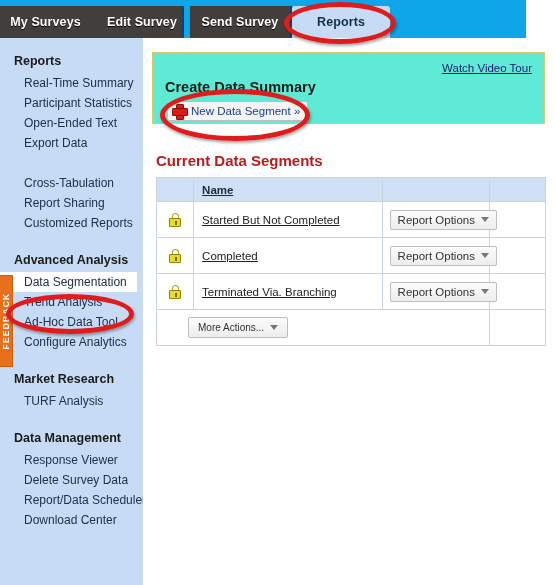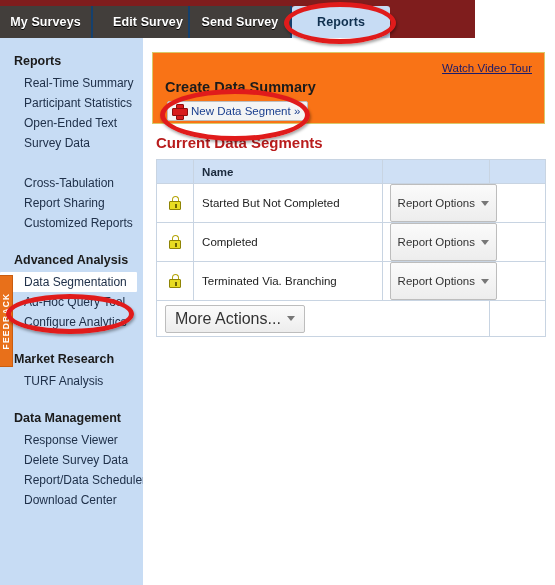--- a/index.html
+++ b/index.html
@@ -13,22 +13,22 @@
   #app {
     position: relative;
     width: 555px; height: 585px;
     background: #ffffff;
     overflow: hidden;
   }
 
   
   .topbar {
     position: absolute; left: 0; top: 0;
-    width: 475px; height: 38px;
-    background: #7f1d1d;
+    width: 526px; height: 38px;
+    background: #0ea5e9;
   }
   .tabstrip {
     position: absolute; left: 0; top: 6px;
     height: 32px; width: 555px;
   }
   .tab {
     position: absolute; top: 0;
     height: 32px;
     background: #423e3b;
     color: #ffffff;
@@ -44,21 +44,21 @@
   }
   .tab.active {
     background: #c7dcf4;
     color: #10304f;
     text-shadow: none;
     border-right: none;
     border-top-left-radius: 3px;
     border-top-right-radius: 3px;
   }
   #tab-0 { left: 0;   width: 93px; }
-  #tab-1 { left: 93px; width: 97px; padding-left: 15px; }
+  #tab-1 { left: 87px; width: 97px; padding-left: 15px; }
   #tab-2 { left: 190px; width: 102px; }
   #tab-3 { left: 292px; width: 98px; }
 
   
   .sidebar {
     position: absolute; left: 0; top: 38px;
     width: 143px; height: 547px;
     background: #c7dcf4;
     padding: 16px 0 0 0;
   }
@@ -108,23 +108,23 @@
     position: absolute; left: 143px; top: 38px;
     width: 412px; height: 547px;
     background: #ffffff;
     padding: 14px 10px 0 9px;
   }
 
   
   .promo {
     position: relative;
     width: 393px; height: 72px;
-    background: #f97316;
+    background: #5eead4;
     border: 1px solid #d9c96b;
-    margin-bottom: 10px;
+    margin-bottom: 28px;
   }
   .promo-title {
     position: absolute; left: 12px; top: 26px;
     font-size: 14.5px; font-weight: bold; color: #1b1b1b;
   }
   .watch-link {
     position: absolute; right: 12px; top: 9px;
     font-size: 11.5px; color: #1b1b6b;
     text-decoration: underline;
     cursor: pointer;
@@ -180,21 +180,21 @@
     text-align: left;
   }
   .seg-table thead th {
     background: #cfe0f5;
     height: 24px;
     font-weight: bold;
     color: #1b2a3d;
   }
   .seg-table tbody td { height: 36px; background: #ffffff; }
   .col-lock    { width: 37px;  text-align: center !important; padding: 0 !important; }
-  .col-name    { width: 188px; }
+  .col-name    { width: 188px; text-decoration: underline; }
   .col-actions { width: 107px; padding: 0 7px !important; }
   .col-blank   { width: 56px; }
 
   .lock-icon {
     display: inline-block;
     position: relative;
     width: 12px; height: 14px;
     vertical-align: middle;
   }
   .lock-icon .shackle {
@@ -217,21 +217,21 @@
     left: 4.5px; top: 2px;
     width: 2px; height: 4px;
     background: #6e6504;
   }
 
   .opt-btn {
     display: inline-flex; align-items: center;
     background: linear-gradient(#fbfbfb, #ededed);
     border: 1px solid #bdbdbd;
     border-radius: 2px;
-    padding: 12px 7px;
+    padding: 3px 7px;
     font-size: 11.5px;
     color: #333;
     cursor: pointer;
     white-space: nowrap;
   }
   .caret {
     display: inline-block;
     margin-left: 6px;
     width: 0; height: 0;
     border-left: 4.5px solid transparent;
@@ -239,24 +239,24 @@
     border-top: 5px solid #777;
   }
 
   .more-row td { height: 38px; background: #ffffff; }
   .more-btn {
     display: inline-flex; align-items: center;
     background: linear-gradient(#fbfbfb, #ededed);
     border: 1px solid #bdbdbd;
     border-radius: 2px;
     padding: 4px 9px;
-    font-size: 16px;
+    font-size: 10px;
     color: #333;
     cursor: pointer;
-    margin-left: 0;
+    margin-left: 23px;
   }
 
   
   .anno {
     position: absolute;
     border: 5px solid #e01b1b;
     border-radius: 50%;
     pointer-events: none;
     box-shadow: 1px 2px 3px rgba(0,0,0,.35);
     z-index: 40;
@@ -287,35 +287,36 @@
     </div>
   </div>
 
   <div class="sidebar">
 
     <div class="side-group">
       <div class="side-head">Reports</div>
       <div class="side-item">Real-Time Summary</div>
       <div class="side-item">Participant Statistics</div>
       <div class="side-item">Open-Ended Text</div>
-      <div class="side-item">Survey Data</div>
+      <div class="side-item">Export Data</div>
     </div>
     <div class="side-gap"></div>
 
     <div class="side-group">
       <div class="side-item">Cross-Tabulation</div>
       <div class="side-item">Report Sharing</div>
       <div class="side-item">Customized Reports</div>
     </div>
     <div class="side-gap"></div>
 
     <div class="side-group">
       <div class="side-head">Advanced Analysis</div>
       <div class="side-item selected">Data Segmentation</div>
-      <div class="side-item">Ad-Hoc Query Tool</div>
+      <div class="side-item">Trend Analysis</div>
+      <div class="side-item">Ad-Hoc Data Tool</div>
       <div class="side-item">Configure Analytics</div>
     </div>
     <div class="side-gap"></div>
 
     <div class="side-group">
       <div class="side-head">Market Research</div>
       <div class="side-item">TURF Analysis</div>
     </div>
     <div class="side-gap"></div>
 

